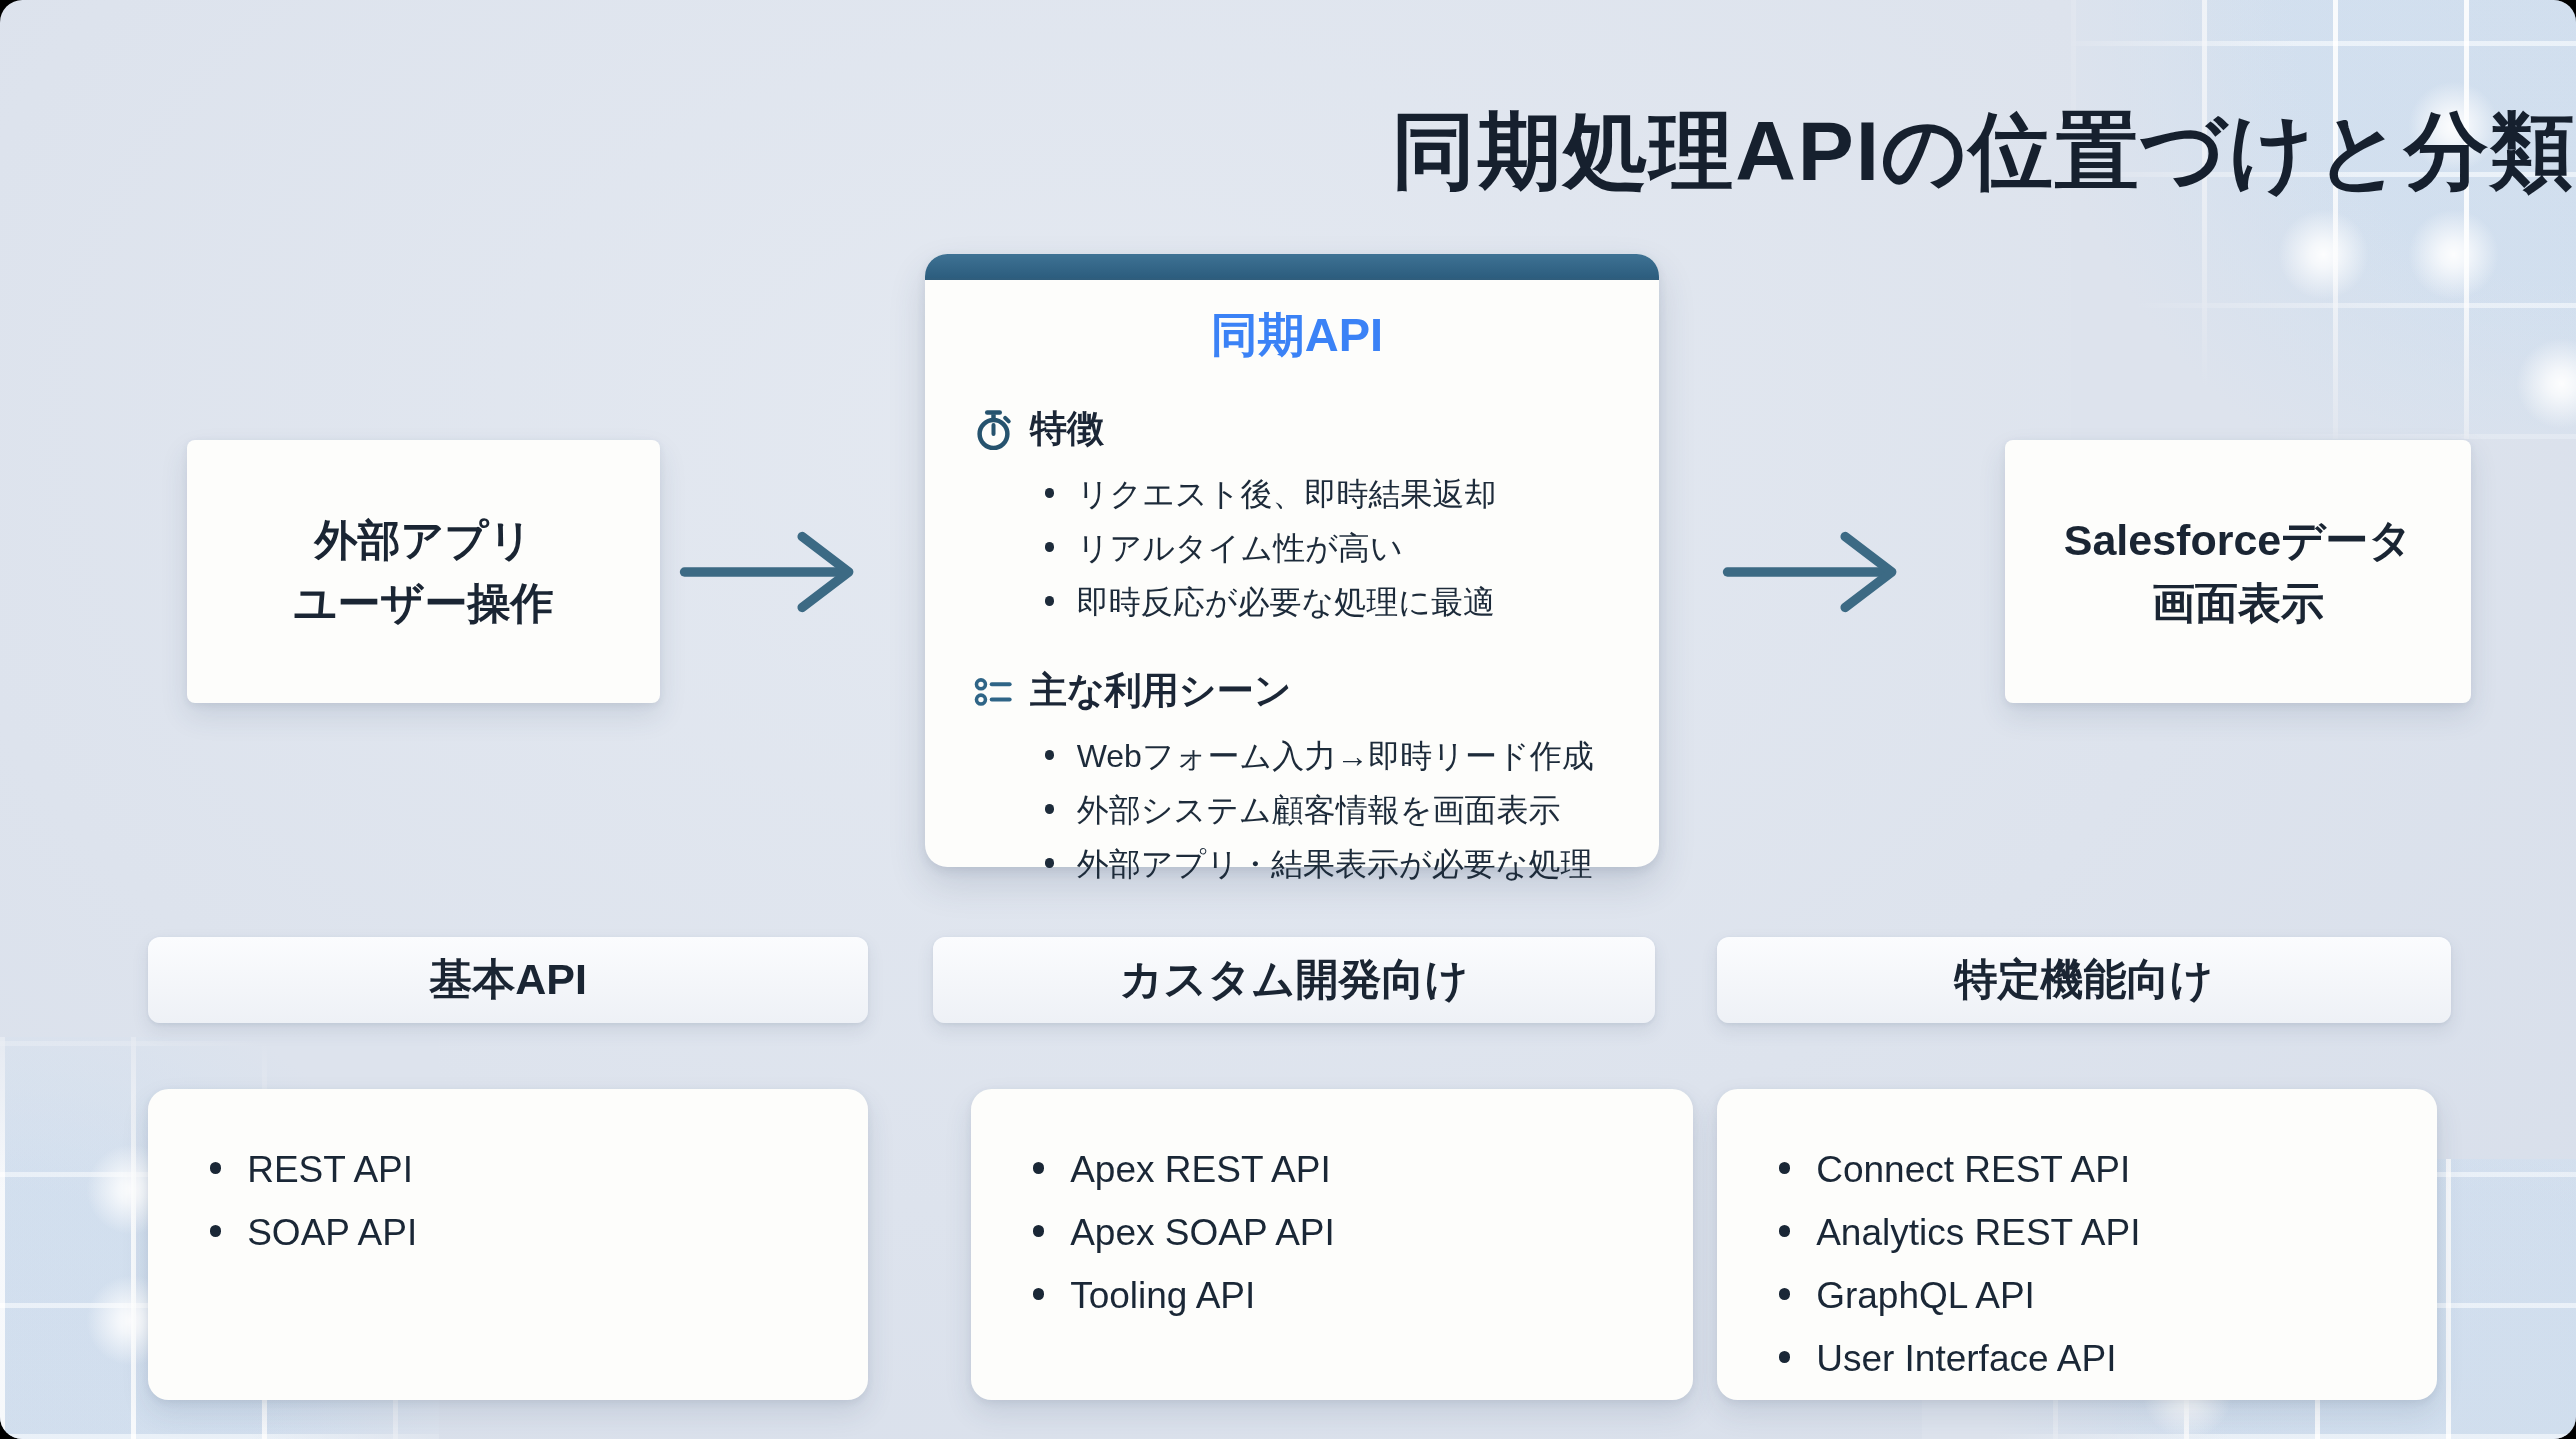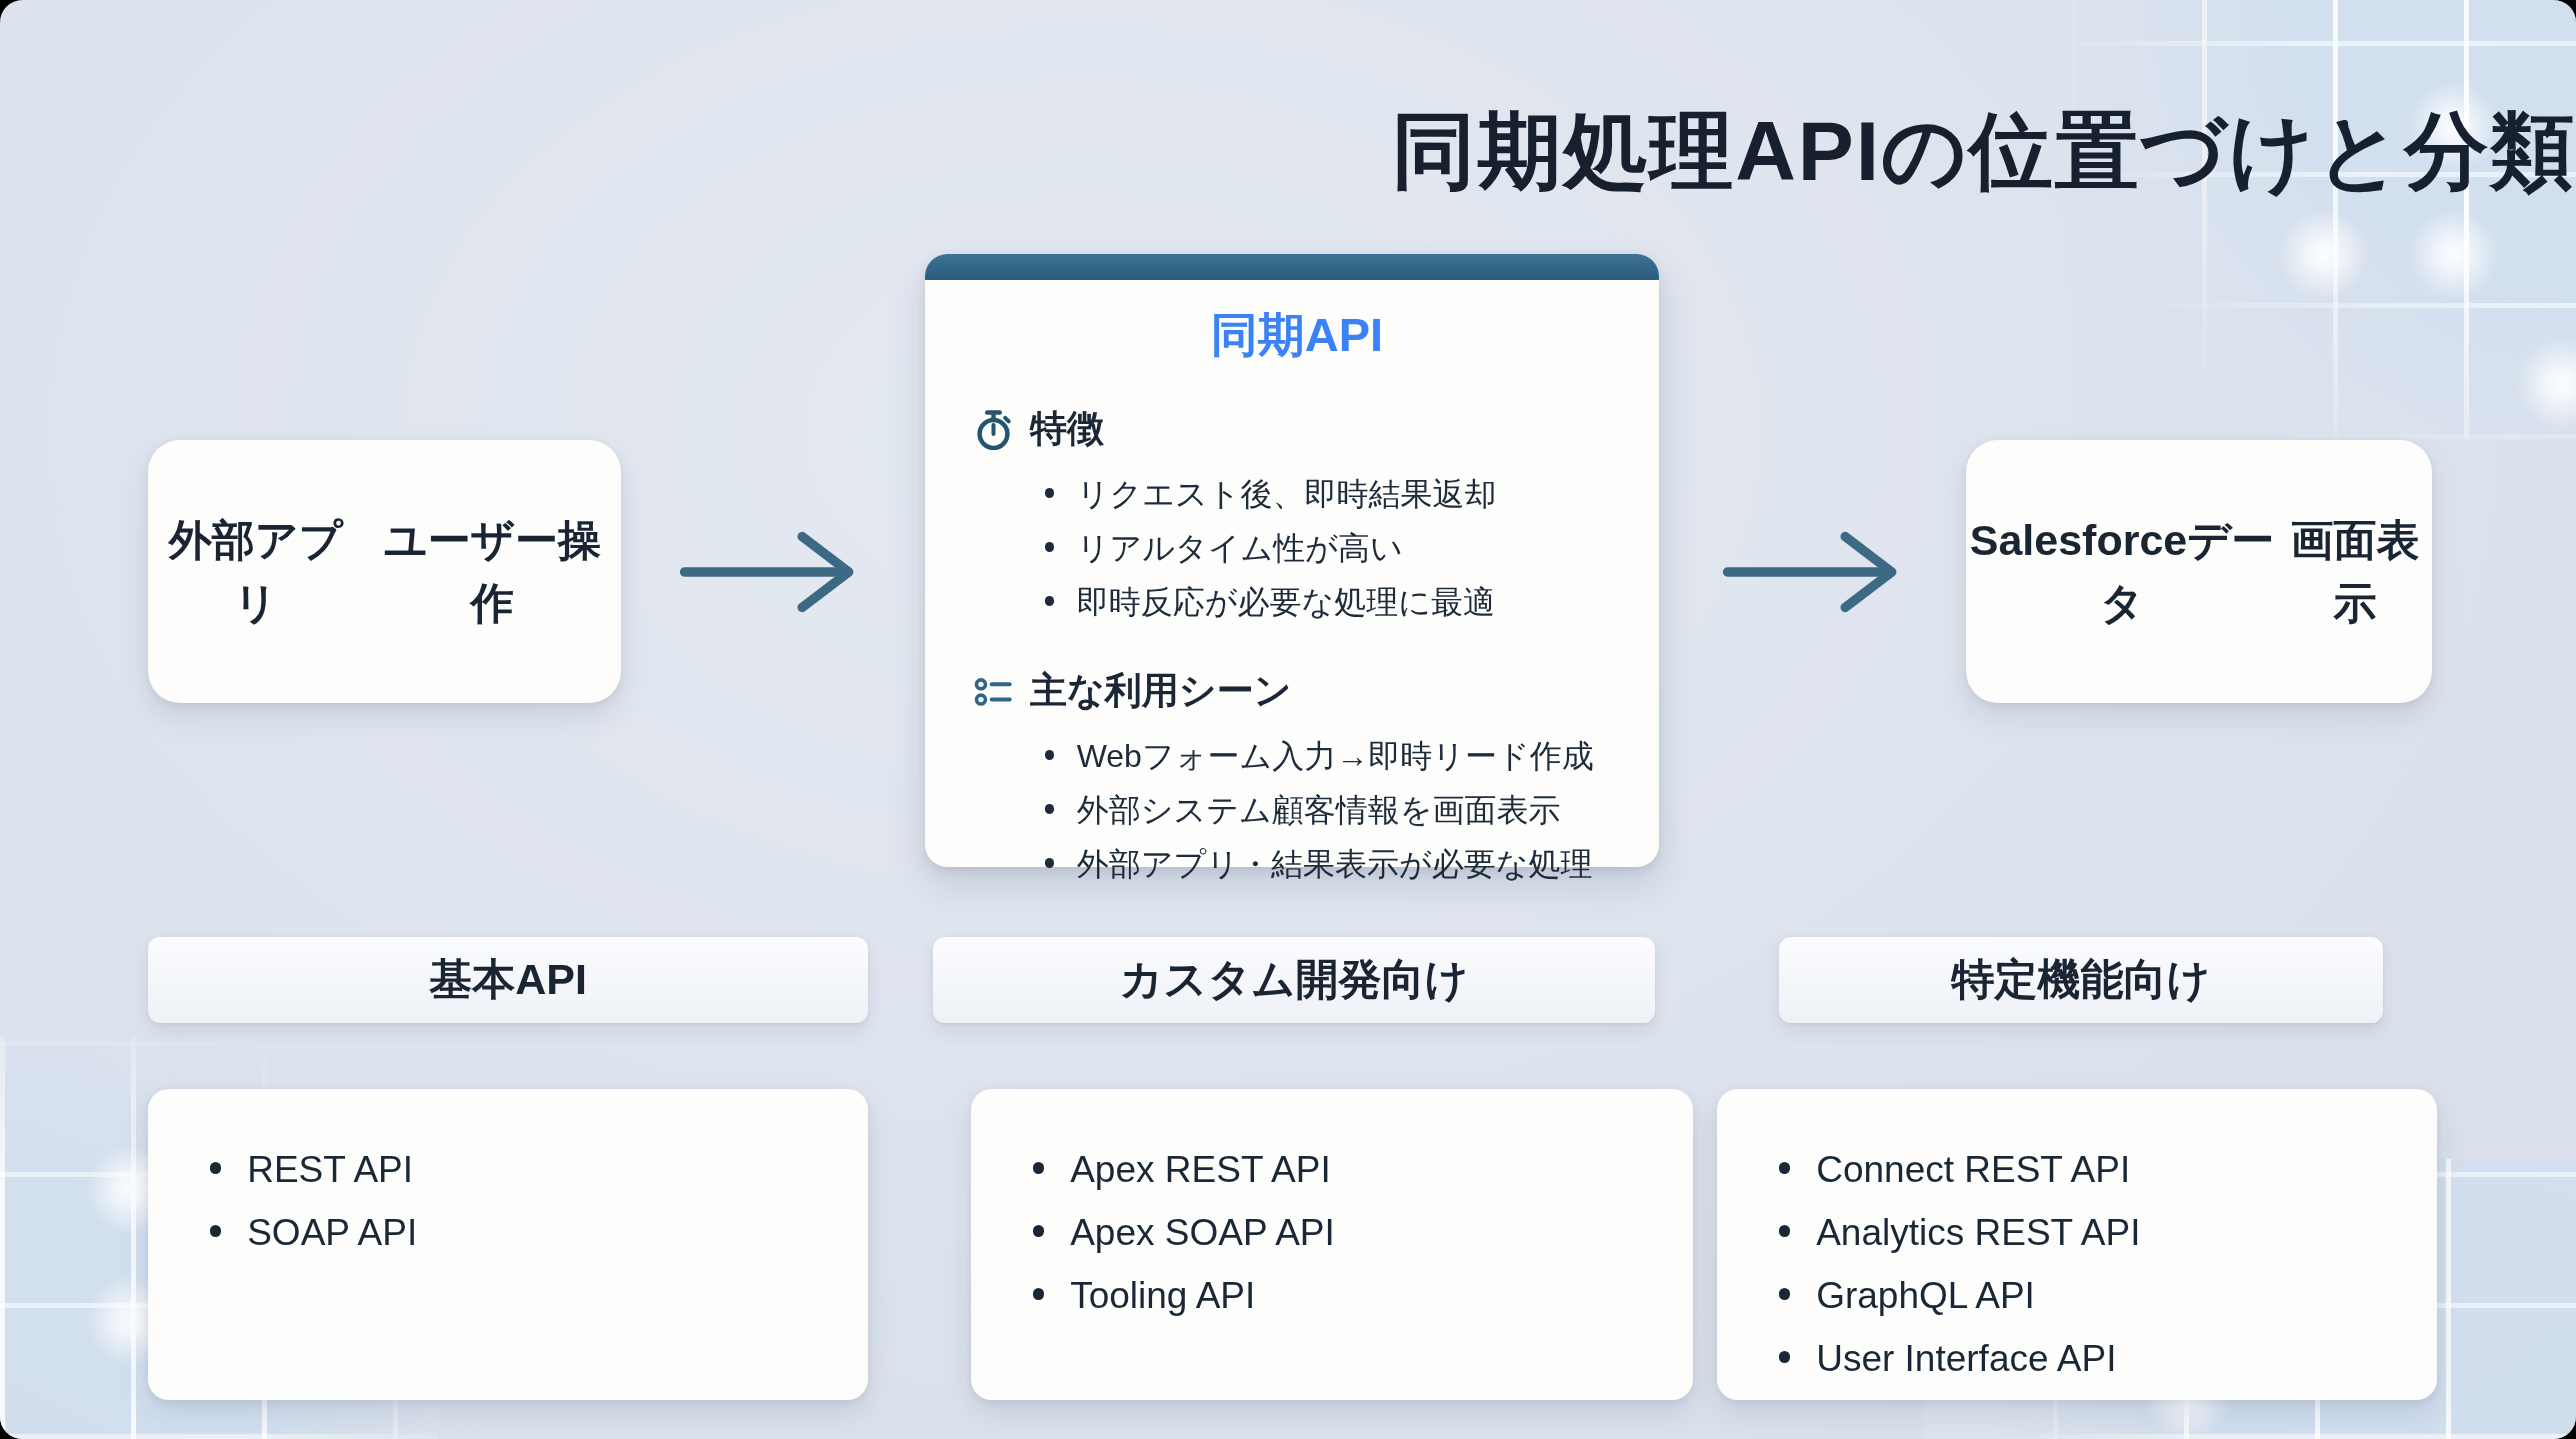--- a/index.html
+++ b/index.html
@@ -25,24 +25,24 @@
       radial-gradient(circle at 85% 100%, rgba(221,227,237,0) 0%, rgba(221,227,237,0) 40%, #dde3ed 78%),
       repeating-linear-gradient(90deg, rgba(255,255,255,.8) 0 4.7px, rgba(201,221,241,.28) 4.7px 131px),
       repeating-linear-gradient(0deg, rgba(255,255,255,.8) 0 4.7px, rgba(201,221,241,.28) 4.7px 131px);}
   .glow{position:absolute;width:103px;height:103px;margin:-51px 0 0 -51px;pointer-events:none;
         background:radial-gradient(circle, rgba(255,255,255,.95) 0%, rgba(255,255,255,.75) 18%, rgba(255,255,255,0) 62%);}
 
   .title{position:absolute;left:0;right:0;top:95px;text-align:right;
          font-size:84px;font-weight:800;letter-spacing:1.9px;color:#16202e;}
 
   
-  .node{position:absolute;background:#fdfdfb;border-radius:32px;
+  .node{position:absolute;background:#fdfdfb;border-radius:8px;
         box-shadow:0 13px 28px rgba(45,65,95,.12),0 2.8px 7.5px rgba(45,65,95,.08);
-        display:flex;flex-direction:row;align-items:center;justify-content:center;
-        font-size:43px;font-weight:700;color:#1a2533;line-height:1.45;text-align:center;}
+        display:flex;flex-direction:column;align-items:center;justify-content:center;
+        font-size:43px;font-weight:700;color:#1a2533;line-height:1.45;text-align:center;margin-left:39px;}
   .node-left{left:148px;top:440px;width:473px;height:263px;}
   .node-right{left:1966px;top:440px;width:466px;height:263px;}
 
   .arrow{position:absolute;width:187px;height:112px;}
   .arrow-1{left:675px;top:516px;}
   .arrow-2{left:1718px;top:516px;}
 
   
   .center-card{position:absolute;left:925px;top:254px;width:734px;height:613px;background:#fdfdfb;
         border-radius:22.4px;box-shadow:0 17px 37px rgba(45,65,95,.16),0 3.7px 9.3px rgba(45,65,95,.10);}
@@ -60,21 +60,21 @@
   .dot{flex:0 0 auto;width:9.3px;height:9.3px;border-radius:50%;background:#1d2b3a;position:relative;top:-7.5px;}
 
   
   .pill{position:absolute;top:937px;height:86px;border-radius:12px;
         background:linear-gradient(180deg,#fbfcfe 0%,#eef1f6 100%);
         box-shadow:0 7.5px 17px rgba(45,65,95,.10),0 1.9px 3.7px rgba(45,65,95,.07);
         display:flex;align-items:center;justify-content:center;
         font-size:43px;font-weight:700;color:#1a2533;}
   .pill-1{left:148px;width:720px;}
   .pill-2{left:933px;width:722px;}
-  .pill-3{left:1779px;width:604px;}
+  .pill-3{left:1717px;width:734px;}
 
   .cat-card{position:absolute;top:1066px;height:311px;background:#fdfdfb;border-radius:20.6px;
         box-shadow:0 13px 28px rgba(45,65,95,.12),0 2.8px 7.5px rgba(45,65,95,.08);box-sizing:border-box;
         padding:49px 37px 0 62px;margin-top:23px;}
   .cat-1{left:148px;width:720px;}
   .cat-2{left:971px;width:722px;}
   .cat-3{left:1717px;width:720px;}
   .clist{margin:0;padding:0;list-style:none;}
   .clist li{display:flex;align-items:baseline;gap:26px;font-size:37px;color:#1a2736;line-height:63px;}
   .cdot{flex:0 0 auto;width:11.2px;height:11.2px;border-radius:50%;background:#1a2736;position:relative;top:-8.4px;}

